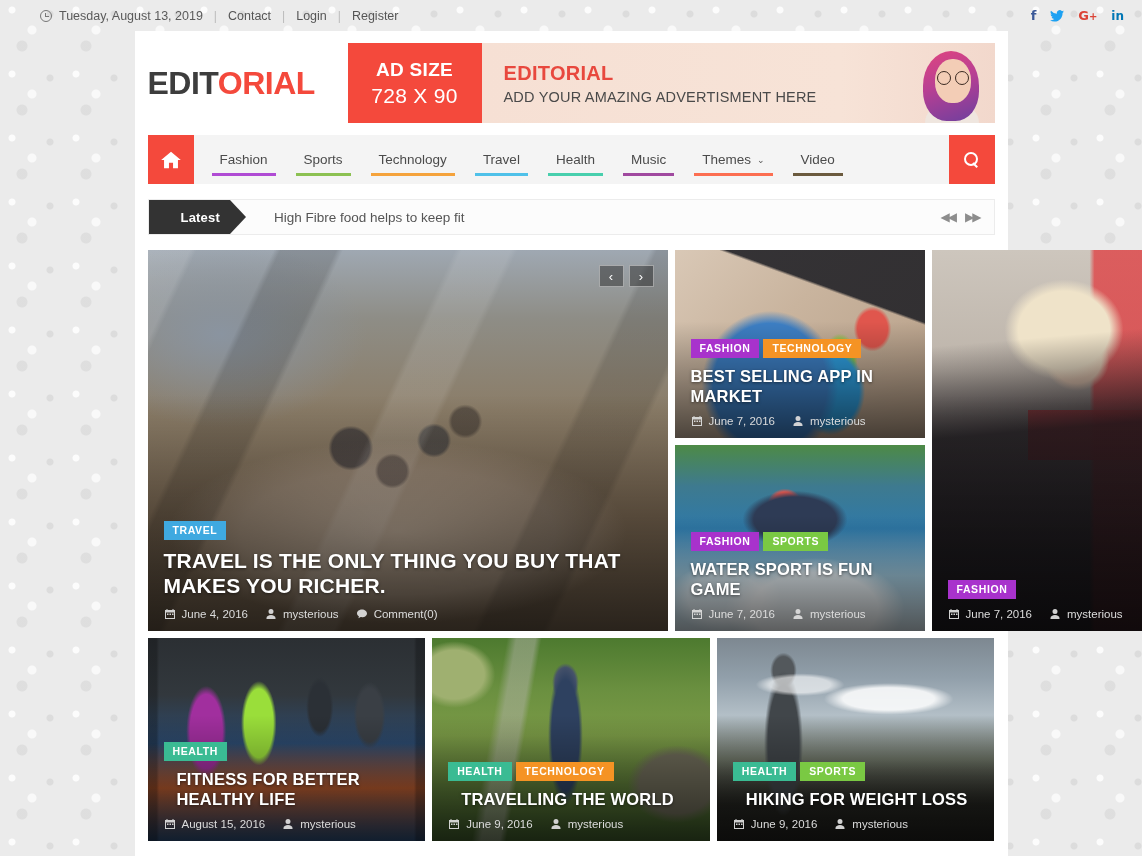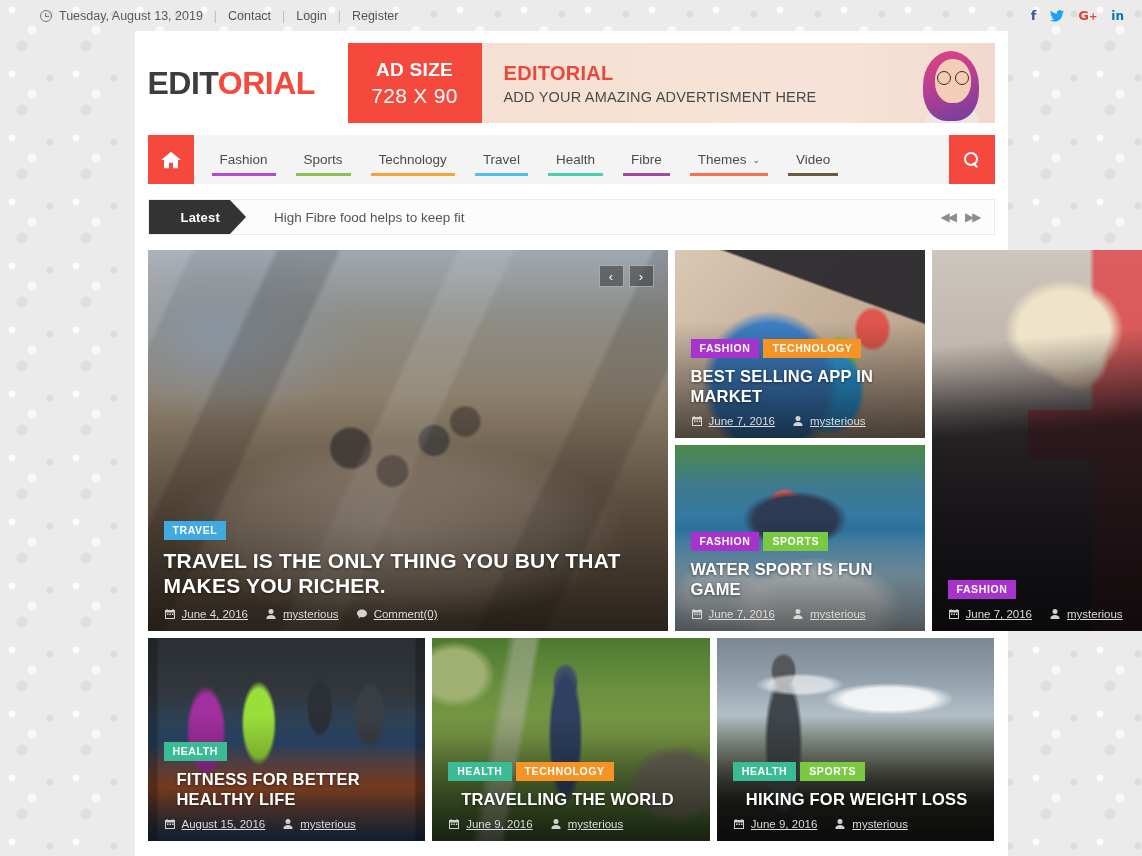--- a/index.html
+++ b/index.html
@@ -238,21 +238,21 @@
     text-shadow: 0 1px 3px rgba(0,0,0,.5); line-height: 1.22;
   }
   .c-hero .ctitle { font-size: 21px; }
   .c-punk .ctitle { font-size: 16.5px; }
   .c-app .ctitle, .c-water .ctitle { font-size: 16.5px; }
   .grid-b .ctitle { font-size: 16.5px; margin-left: 13px; }
   .meta {
     display: flex; align-items: center; gap: 17px; margin-top: 9px;
     color: #dcdcdc; font-size: 11.5px;
   }
-  .meta .mi { display: flex; align-items: flex-start; gap: 6px; text-decoration: underline; }
+  .meta .mi { display: flex; align-items: flex-start; gap: 6px; }
   .ic { width: 12px; height: 12px; flex: none; opacity: .95; }
 
   .hero-arrows { position: absolute; top: 15px; right: 14px; display: flex; gap: 5px; z-index: 4; }
   .harr {
     width: 25px; height: 22px; background: rgba(40,40,40,.48);
     border: 1px solid rgba(255,255,255,.45);
     color: #fff; font-size: 13px; display: flex; align-items: center;
     justify-content: center; cursor: pointer; line-height: 1;
   }
 
@@ -424,21 +424,21 @@
       </li>
       <li>
         <span class="lbl">Travel</span>
         <span class="bar" style="background:#4fc1e9"></span>
       </li>
       <li>
         <span class="lbl">Health</span>
         <span class="bar" style="background:#48cfad"></span>
       </li>
       <li>
-        <span class="lbl">Fibre</span>
+        <span class="lbl">Music</span>
         <span class="bar" style="background:#a0499f"></span>
       </li>
       <li>
         <span class="lbl">Themes</span>
         <span class="caret">⌄</span>
         <span class="bar" style="background:#fc6e51"></span>
       </li>
       <li>
         <span class="lbl">Video</span>
         <span class="bar" style="background:#6b5a3e"></span>

